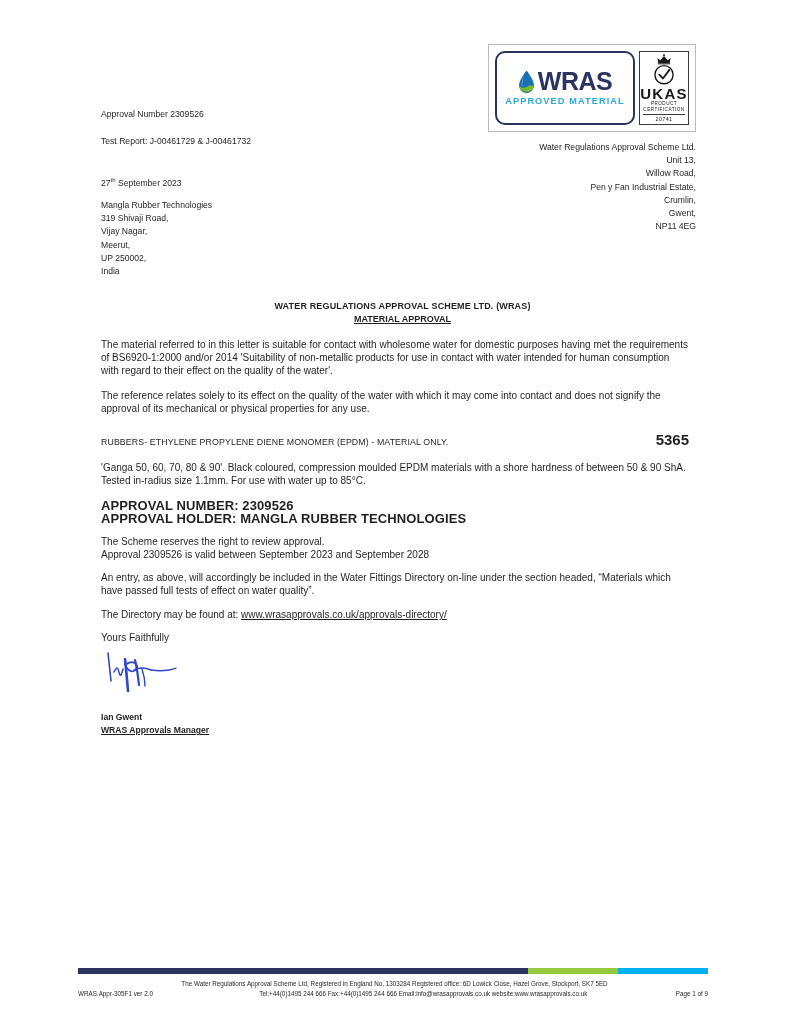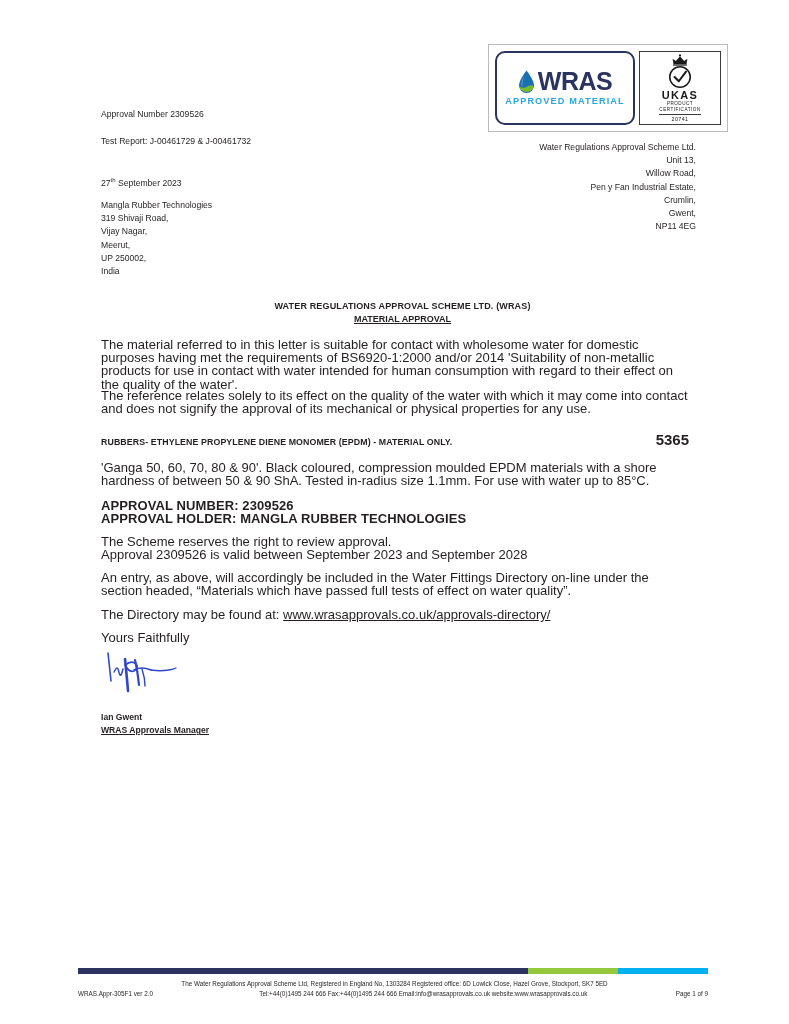--- a/index.html
+++ b/index.html
@@ -18,21 +18,21 @@
     background: #ffffff;
     overflow: hidden;
     box-sizing: border-box;
   }
 
   
   .logo-block {
     position: absolute;
     left: 488px;
     top: 44px;
-    width: 240px;
+    width: 208px;
     height: 88px;
     border: 1px solid #b9bcbe;
     background: #ffffff;
     box-sizing: border-box;
     display: flex;
     align-items: stretch;
   }
   .wras-mark {
     flex: 0 0 140px;
     margin: 6px 0 6px 6px;
@@ -78,21 +78,21 @@
     flex-direction: column;
     align-items: center;
     justify-content: center;
     padding: 2px 0;
   }
   .ukas-crown { width: 22px; height: 13px; display: block; }
   .ukas-tick { width: 26px; height: 26px; display: block; margin-top: -1px; }
   .ukas-name {
     font-family: "Liberation Sans", sans-serif;
     font-weight: bold;
-    font-size: 11px;
+    font-size: 15px;
     letter-spacing: 1.3px;
     color: #1a1a1a;
     line-height: 1;
     margin-top: 1px;
   }
   .ukas-line {
     font-family: "Liberation Sans", sans-serif;
     font-size: 4.6px;
     letter-spacing: 0.5px;
     color: #1a1a1a;
@@ -141,34 +141,34 @@
     line-height: 13px;
   }
   .title-sub {
     font-size: 9px;
     font-weight: bold;
     line-height: 13px;
     text-decoration: underline;
   }
 
   .body-col { left: 101px; width: 588px; }
-  .para { font-size: 13px; line-height: 13.2px; }
+  .para { font-size: 10px; line-height: 13.2px; }
 
   .p1 { top: 338px; }
   .p2 { top: 389px; }
 
   .product-row {
     top: 431px;
     display: flex;
     justify-content: space-between;
     align-items: baseline;
   }
   .product-name {
     font-size: 8.8px;
-    font-weight: bold;
+    font-weight: normal;
     letter-spacing: 0.1px;
   }
   .product-code {
     font-size: 15px;
     font-weight: bold;
   }
   .p3 { top: 461px; }
   .approval-lines { top: 499px; }
   .approval-lines div {
     font-size: 13px;

